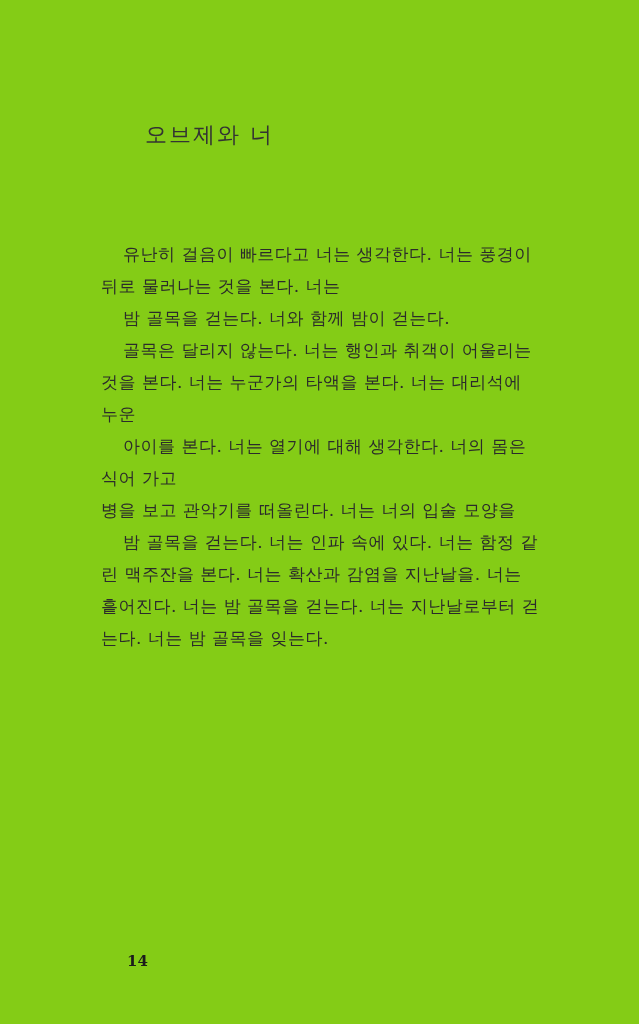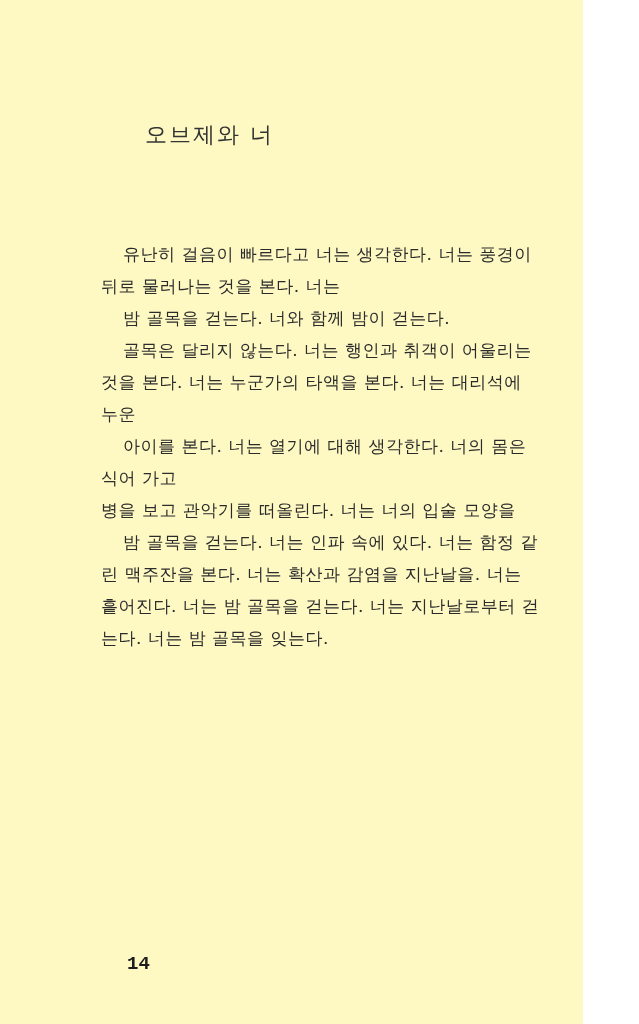--- a/index.html
+++ b/index.html
@@ -8,23 +8,23 @@
   }
   body {
     width: 639px;
     height: 1024px;
     background: #ffffff;
     font-family: "DejaVu Serif", "Liberation Serif", serif;
     overflow: hidden;
   }
   .page {
     position: relative;
-    width: 583px;
+    width: 639px;
     height: 1024px;
-    background: #fef9c3;
+    background: #84cc16;
     color: #2b2b2b;
   }
   .poem-title {
     position: absolute;
     left: 145px;
     top: 122px;
     margin: 0;
     font-size: 22px;
     font-weight: 400;
     letter-spacing: 2px;
@@ -46,25 +46,24 @@
     letter-spacing: 0.5px;
     color: #2b2b2b;
   }
   .poem-line.indent {
     padding-left: 22px;
   }
   .page-number {
     position: absolute;
     left: 127px;
     top: 951px;
-    font-size: 19px;
+    font-size: 15px;
     font-weight: 700;
     color: #1c1c1c;
     line-height: 1.4;
-    font-family: Liberation Mono, monospace;
   }
 </style>
 </head>
 <body>
 
 <div class="page">
   <h1 class="poem-title">오브제와 너</h1>
 
   <div class="poem-body">
       <div class="poem-line indent">유난히 걸음이 빠르다고 너는 생각한다. 너는 풍경이</div>

